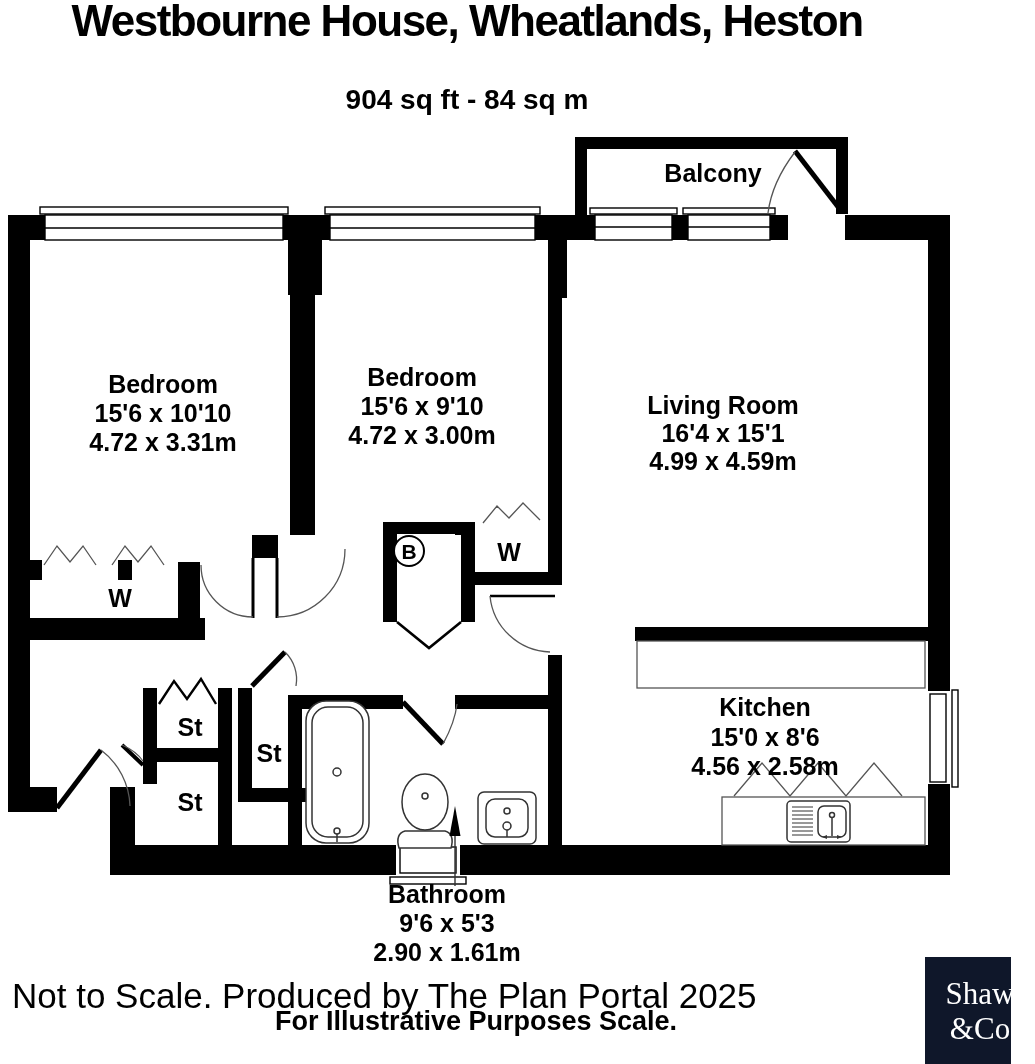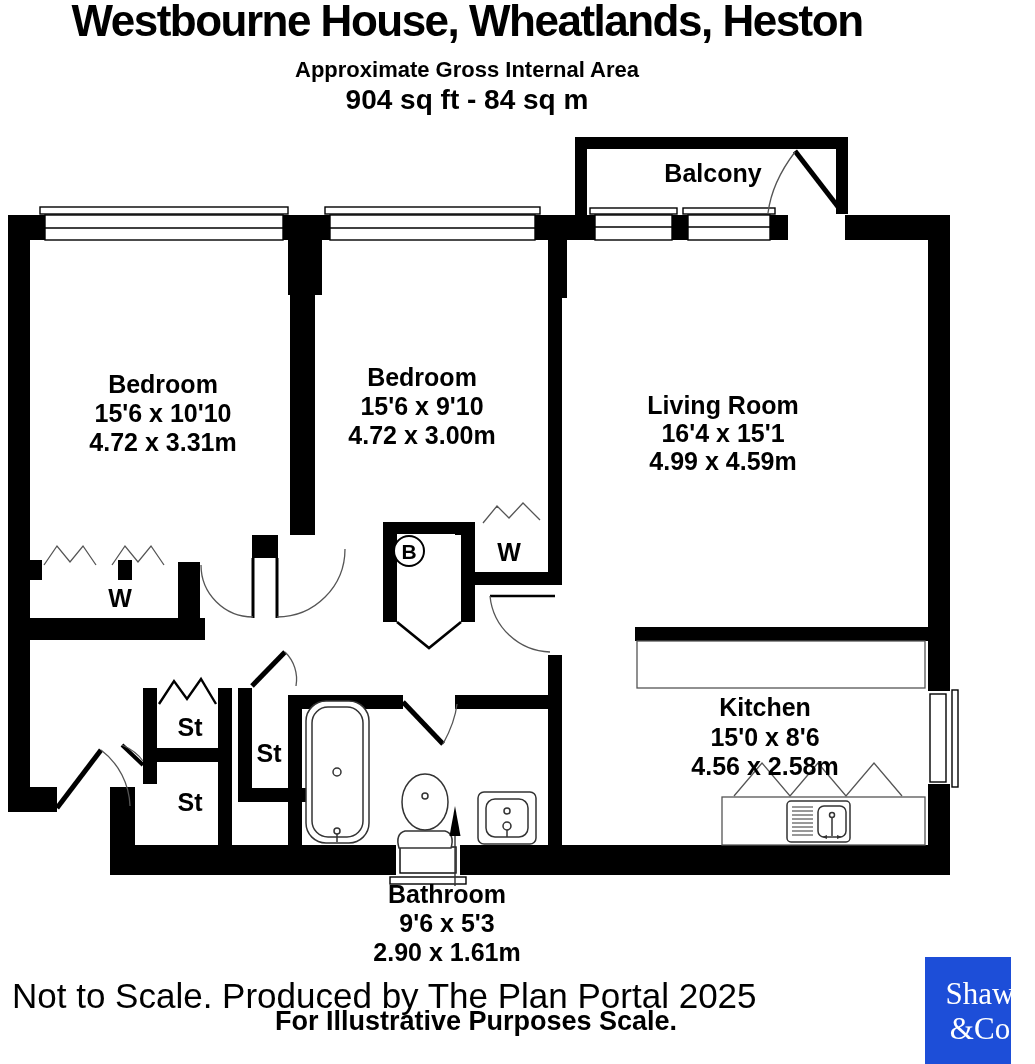--- a/index.html
+++ b/index.html
@@ -23,21 +23,20 @@
         font-size:25px;fill:#000;}
   .mini-label{font-family:"Liberation Sans",sans-serif;font-weight:bold;font-size:25px;fill:#000;}
   .b-label{font-family:"Liberation Sans",sans-serif;font-weight:bold;font-size:21px;fill:#000;}
 </style>
 </head>
 <body>
 
 <div class="page">
 
   <div class="title">Westbourne House, Wheatlands, Heston</div>
-  <div class="sub1">Approximate Gross Internal Area</div>
   <div class="sub2">904 sq ft - 84 sq m</div>
 
   <svg class="plan" width="1035" height="1064" viewBox="0 0 1035 1064">
 
     <g fill="#000">
       <rect x="8" y="215" width="37" height="25"></rect>
       <rect x="283" y="215" width="47" height="25"></rect>
       <rect x="535" y="215" width="60" height="25"></rect>
       <rect x="672" y="215" width="16" height="25"></rect>
       <rect x="770" y="215" width="18" height="25"></rect>
@@ -259,18 +258,18 @@
       <text class="mini-label" x="190" y="736">St</text>
       <text class="mini-label" x="269" y="762">St</text>
       <text class="mini-label" x="190" y="811">St</text>
       <text class="b-label" x="409" y="559">B</text>
     </g>
   </svg>
 
   <div class="footer1">Not to Scale. Produced by The Plan Portal 2025</div>
   <div class="footer2">For Illustrative Purposes Scale.</div>
 
-  <div class="logo" style="background: #1d4ed8; text-align: right;">
+  <div class="logo" style="background: #0f172a; text-align: right;">
     <span>Shaw</span>
     <span>&amp;Co</span>
   </div>
 
 </div>
 
 </body></html>

